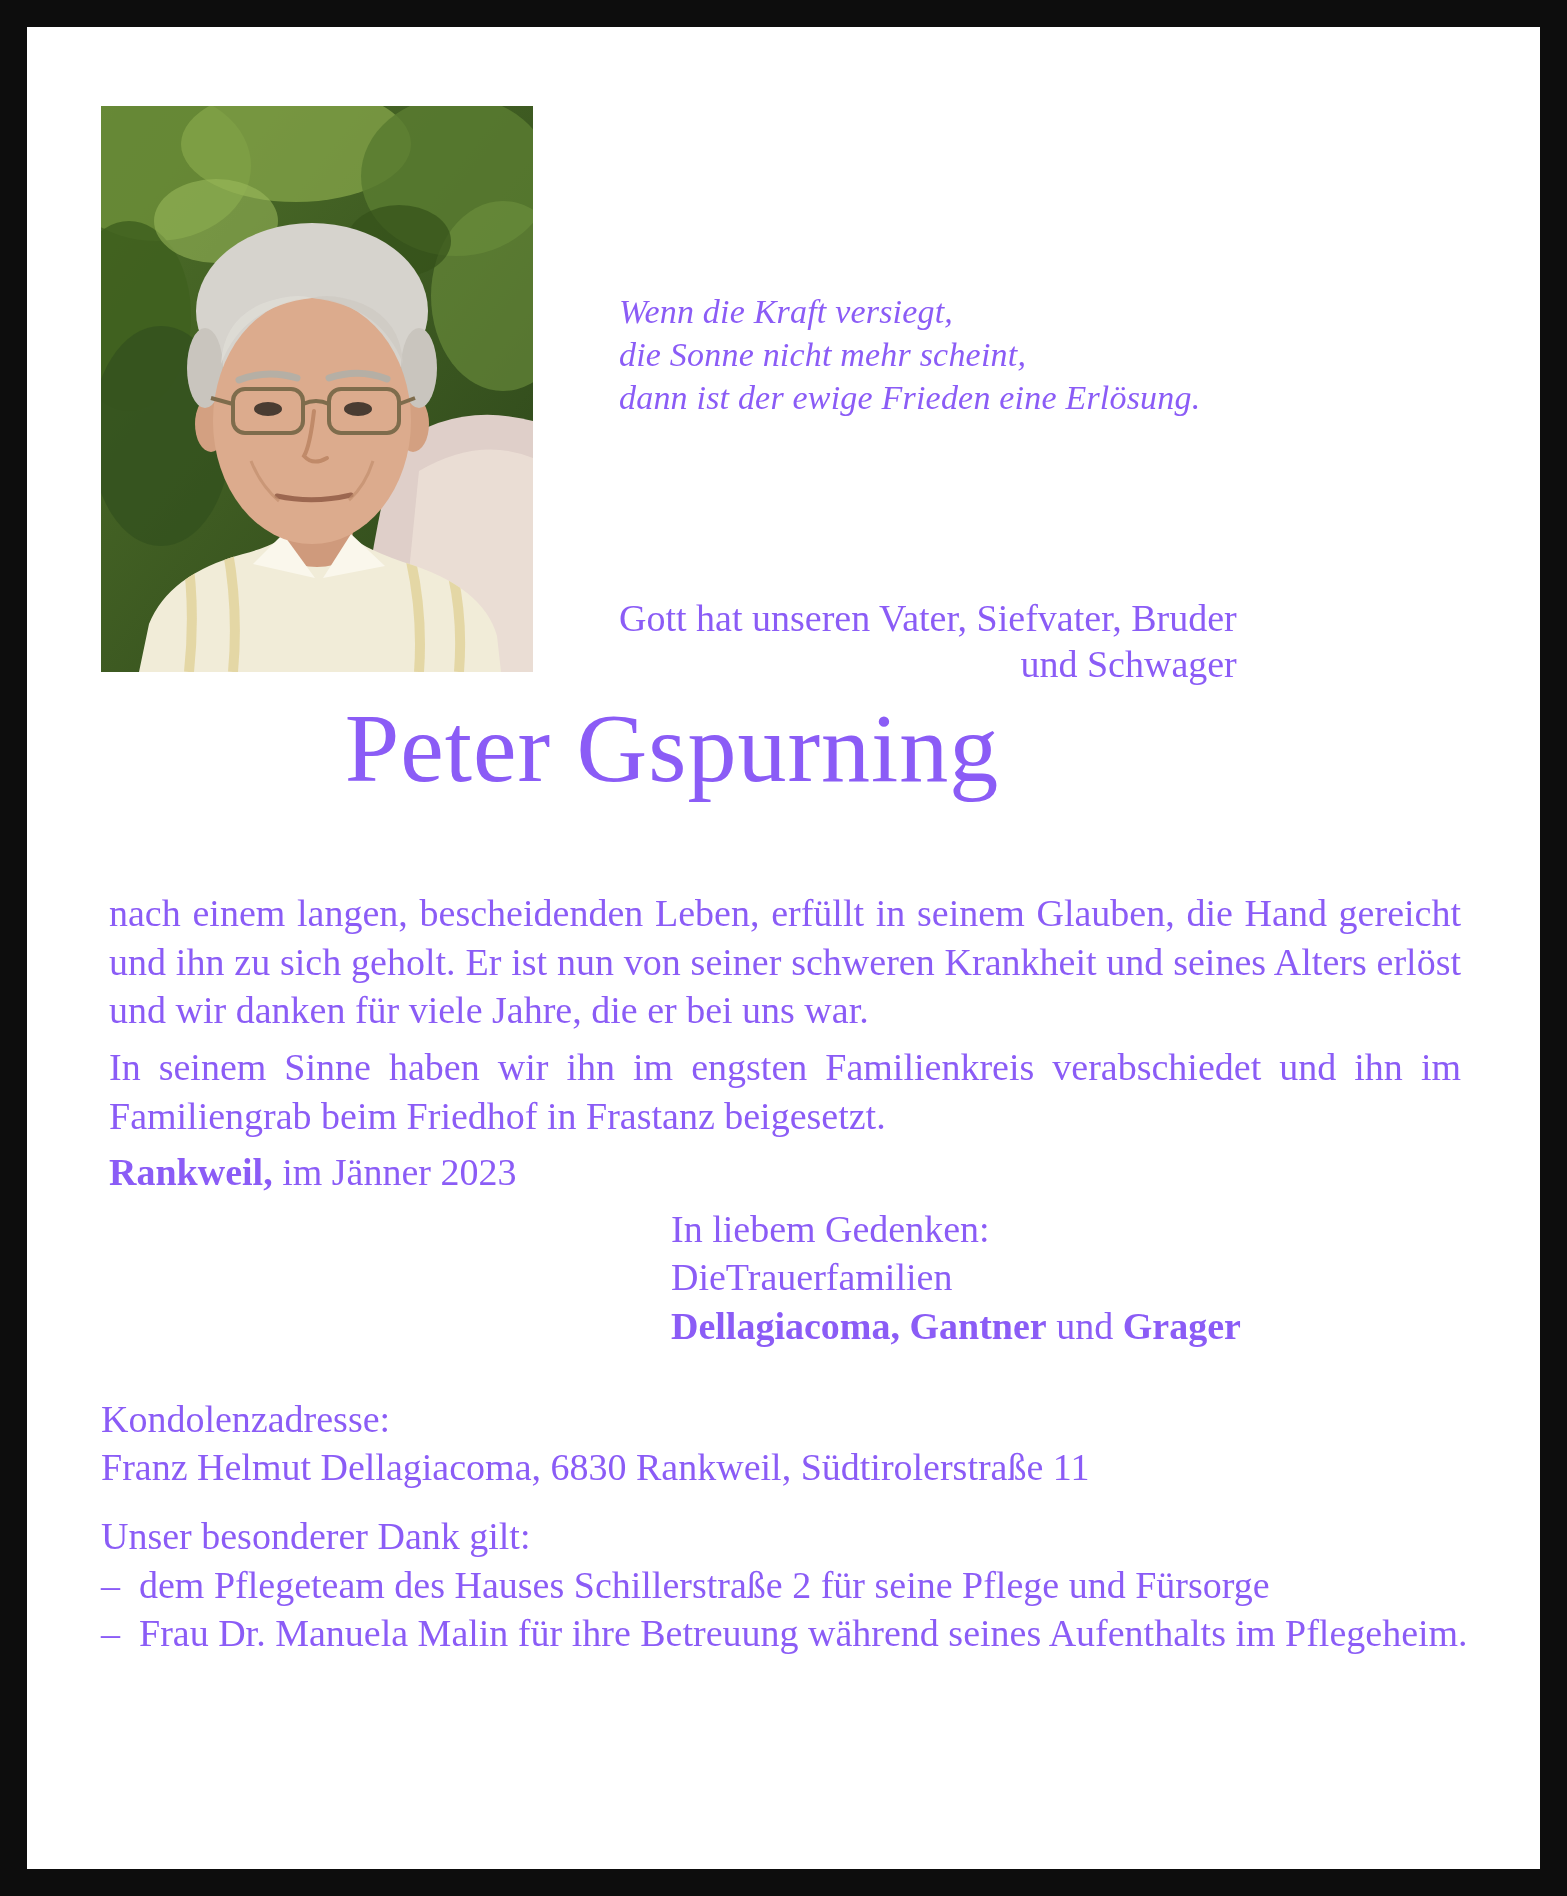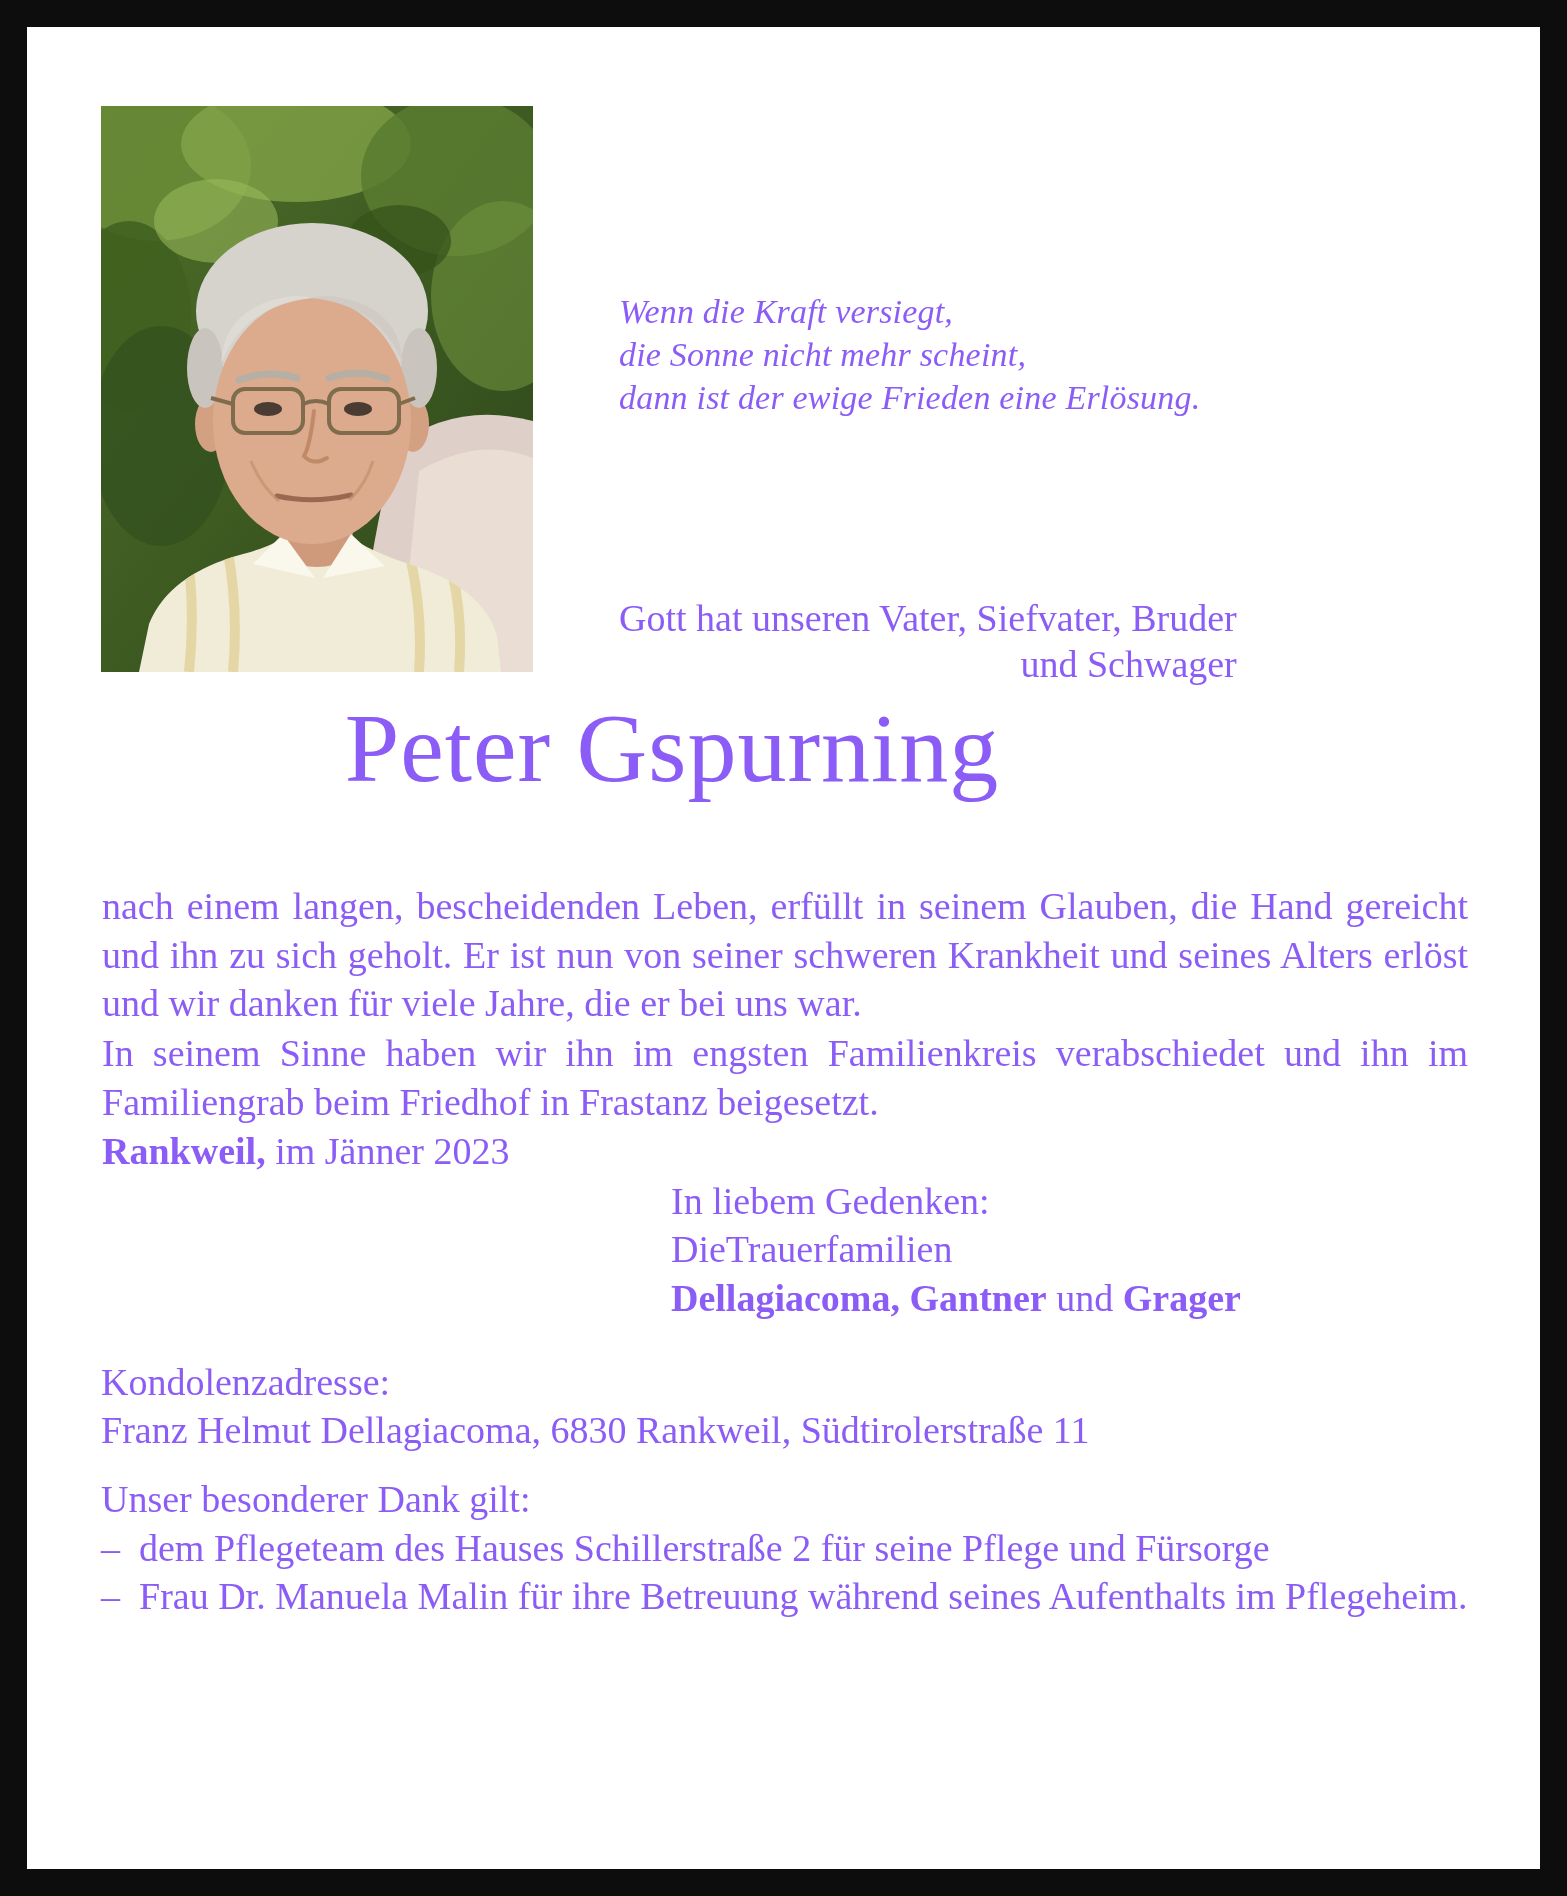--- a/index.html
+++ b/index.html
@@ -77,28 +77,28 @@
   .dates .sep { font-weight: normal; margin: 0 12px; }
 
   .flow {
     position: absolute;
     left: 74px;
     top: 854px;
     width: 1368px;
     font-size: 38px;
     line-height: 1.28;
   }
-  .flow p { margin: 1px; }
+  .flow p { margin: 8px; }
   .para  { text-align: justify; }
   .para1 { margin-bottom: 10px; }
   .para2 { margin-bottom: 24px; }
   .dateline { margin-bottom: 30px; }
   b, .bold { font-weight: bold; }
 
-  .memorial { margin-left: 570px; margin-bottom: 35px; }
+  .memorial { margin-left: 570px; margin-bottom: 44px; }
   .condolence { margin-bottom: 20px; }
 
   .thanks-item { display: flex; }
   .thanks-item .dash { flex: 0 0 38px; }
   .thanks-item .txt  { flex: 1; }
 </style>
 </head>
 <body>
 
 <div class="page">

